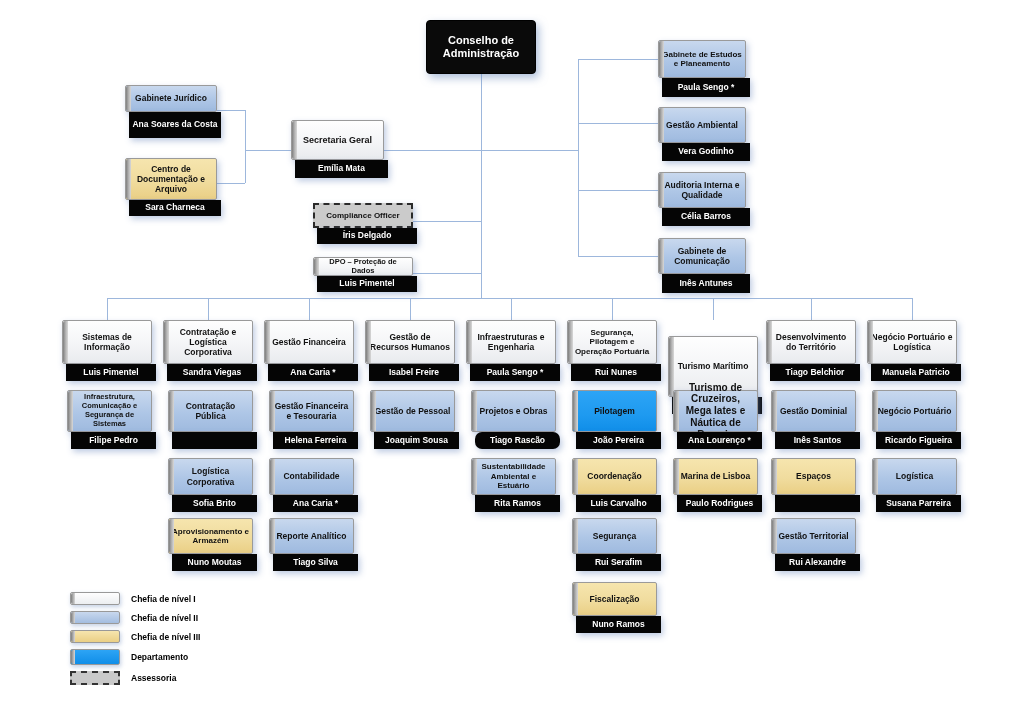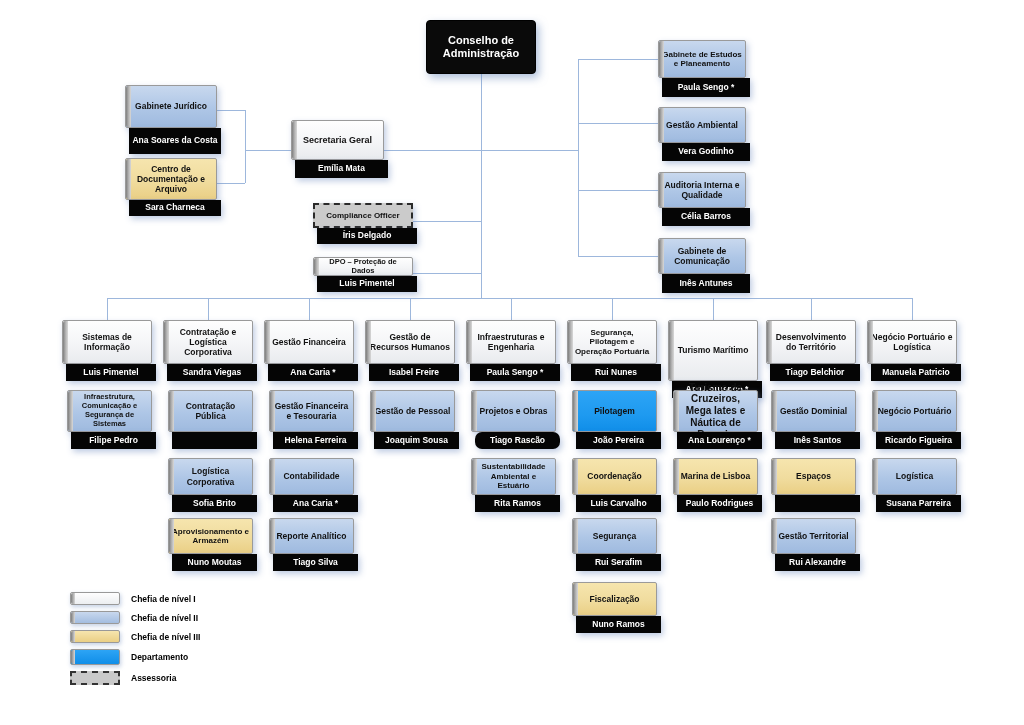--- a/index.html
+++ b/index.html
@@ -73,21 +73,21 @@
       <line x1="578" y1="123" x2="658" y2="123" stroke="#9db7dc"></line>
       <line x1="578" y1="190" x2="658" y2="190" stroke="#9db7dc"></line>
       <line x1="578" y1="256" x2="658" y2="256" stroke="#9db7dc"></line>
     </svg>
 
   <div id="boxes-root">
       <div class="box root" style="left: 426px; top: 20px; width: 110px;">
         <div class="bt" style="height: 54px;">Conselho de Administração</div>
       </div>
       <div class="box n2" style="left: 125px; top: 85px; width: 92px;">
-        <div class="bt" style="height: 43px; text-align: right;">Gabinete Jurídico</div>
+        <div class="bt" style="height: 27px; text-align: right;">Gabinete Jurídico</div>
         <div class="bn" style="height: 26px;">Ana Soares da Costa</div>
       </div>
       <div class="box n3" style="left: 125px; top: 158px; width: 92px;">
         <div class="bt" style="height: 42px;">Centro de Documentação e Arquivo</div>
         <div class="bn" style="height: 16px;">Sara Charneca</div>
       </div>
       <div class="box n1" style="left: 291px; top: 120px; width: 93px;">
         <div class="bt" style="height: 40px; font-size: 9px;">Secretaria Geral</div>
         <div class="bn" style="height: 18px;">Emília Mata</div>
       </div>
@@ -189,21 +189,21 @@
       </div>
       <div class="box n2" style="left: 572px; top: 518px; width: 85px;">
         <div class="bt" style="height: 36px;">Segurança</div>
         <div class="bn" style="height: 17px;">Rui Serafim</div>
       </div>
       <div class="box n3" style="left: 572px; top: 582px; width: 85px;">
         <div class="bt" style="height: 34px;">Fiscalização</div>
         <div class="bn" style="height: 17px;">Nuno Ramos</div>
       </div>
       <div class="box n1" style="left: 668px; top: 320px; width: 90px;">
-        <div class="bt" style="height: 61px;">Turismo Marítimo</div>
+        <div class="bt" style="height: 61px; margin-top: 16px;">Turismo Marítimo</div>
         <div class="bn" style="height: 17px;">Ana Lourenço *</div>
       </div>
       <div class="box n2" style="left: 673px; top: 390px; width: 85px;">
         <div class="bt" style="height: 42px; font-size: 10px;">Turismo de Cruzeiros, Mega Iates e Náutica de Recreio</div>
         <div class="bn" style="height: 17px;">Ana Lourenço *</div>
       </div>
       <div class="box n3" style="left: 673px; top: 458px; width: 85px;">
         <div class="bt" style="height: 37px;">Marina de Lisboa</div>
         <div class="bn" style="height: 17px;">Paulo Rodrigues</div>
       </div>

